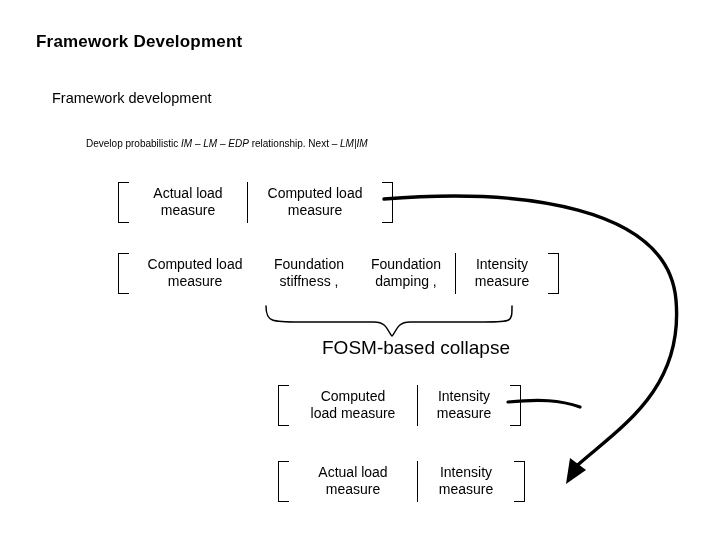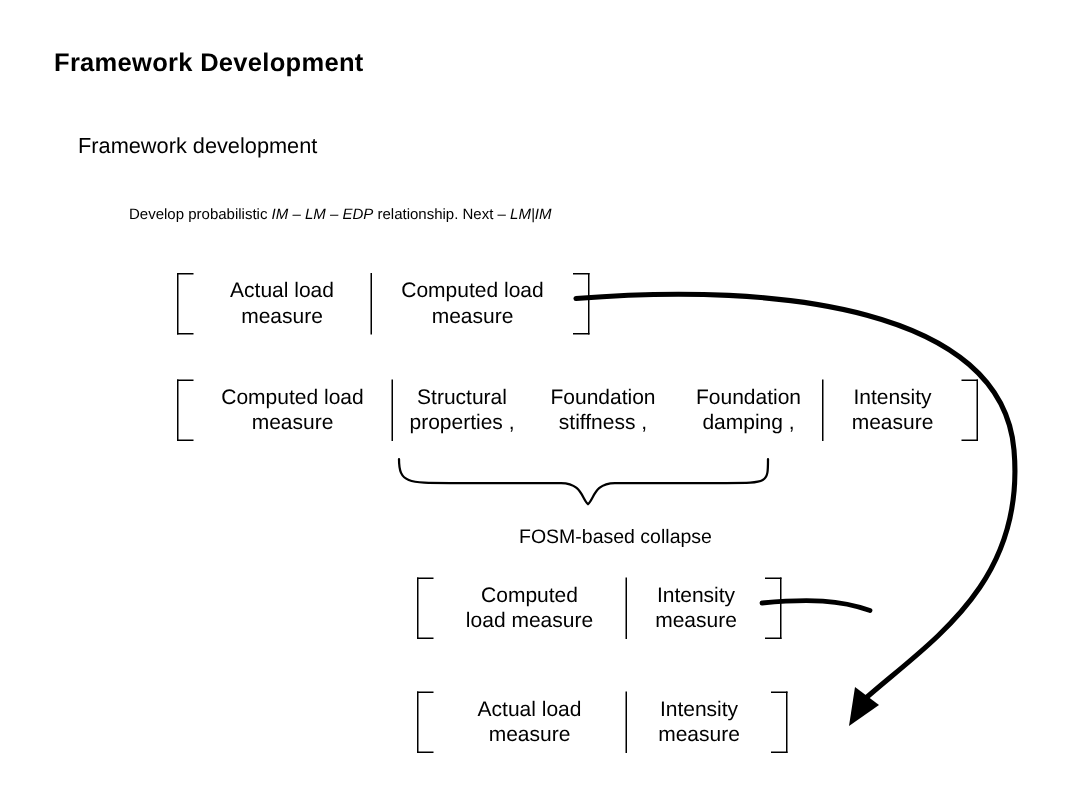--- a/index.html
+++ b/index.html
@@ -84,23 +84,22 @@
 
   
   #grp-1 { left: 118px; top: 182px; }
   #grp-2 { left: 118px; top: 253px; }
   #grp-3 { left: 278px; top: 385px; }
   #grp-4 { left: 278px; top: 461px; }
 
   #fosm-label {
     position: absolute;
     left: 322px;
-    top: 350px;
-    font-size: 13px;
-    margin-left: 24px;
+    top: 337px;
+    font-size: 19px;
   }
 
   svg.overlay {
     position: absolute;
     left: 0; top: 0;
     width: 720px;
     height: 540px;
     pointer-events: none;
   }
 </style>
@@ -126,22 +125,20 @@
 measure</div>
     </div>
     <div class="bracket right"></div>
   </div>
 
   <div class="bracket-group" id="grp-2">
     <div class="bracket left"></div>
     <div class="cells">
       <div class="cell" style="width:118px">Computed load
 measure</div>
-      <div class="cell" style="width:78px">Structural
-properties ,</div>
       <div class="cell noline" style="width:82px;border-left:none;">Foundation
 stiffness  ,</div>
       <div class="cell" style="width:84px;border-left:none;">Foundation
 damping  ,</div>
       <div class="cell" style="width:78px">Intensity
 measure</div>
     </div>
     <div class="bracket right"></div>
   </div>
 

